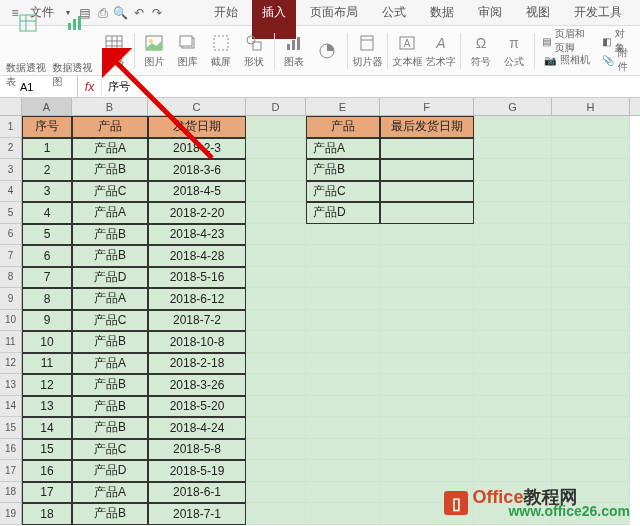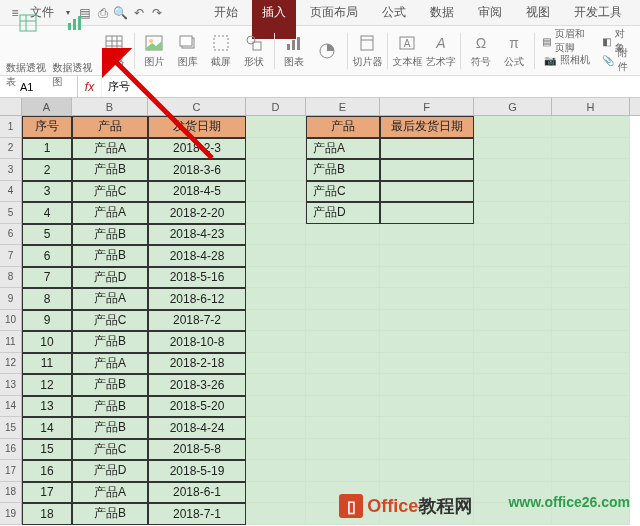--- a/index.html
+++ b/index.html
@@ -48,21 +48,21 @@
 .cG { width: 78px; } .cH { width: 78px; }
 
 
 .arrow { position: absolute; left: 102px; top: 48px; width: 120px; height: 120px; pointer-events: none; z-index: 50; }
 
 
 .watermark { position: absolute; right: 10px; bottom: 8px; display: flex; align-items: center; gap: 4px; font-size: 18px; font-weight: bold; z-index: 60; }
 .watermark .o-icon { width: 24px; height: 24px; background: #d24726; border-radius: 3px; display: flex; align-items: center; justify-content: center; color: #fff; font-size: 16px; }
 .watermark .t1 { color: #d24726; }
 .watermark .t2 { color: #2e9e4d; font-size: 14px; display: block; margin-top: -2px; margin-left: 36px; }
-.watermark .txtwrap { display: flex; line-height: 1; }
+.watermark .txtwrap { display: flex; flex-direction: column; line-height: 1; }
 </style>
 </head>
 <body>
 
 <div class="menubar">
   <span class="mini-icon">≡</span>
   <span class="file-btn">
       <span>文件</span>
       <span style="font-size:8px;margin-left:2px">▾</span>
     </span>

